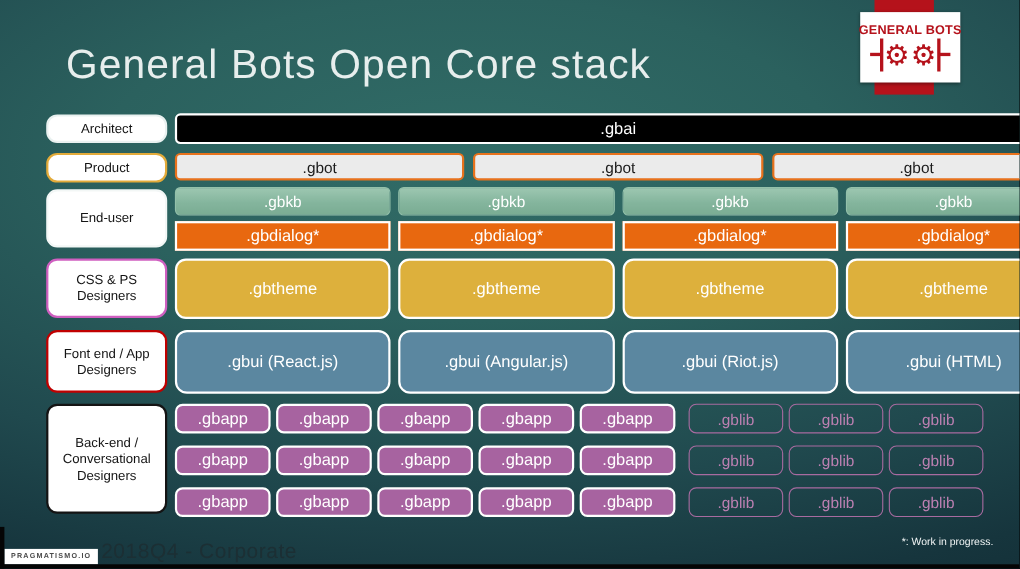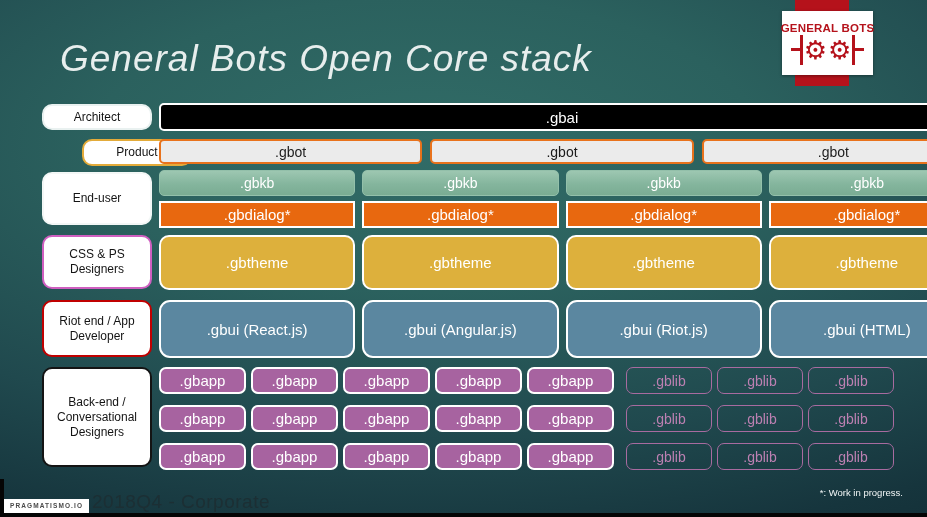--- a/index.html
+++ b/index.html
@@ -7,21 +7,21 @@
     position:relative;width:927px;height:517px;overflow:hidden;
     font-family:"Liberation Sans",sans-serif;
     background:
       radial-gradient(ellipse 120% 95% at 46% 28%, #316c67 0%, #2b615e 30%, #20494e 60%, #16353d 82%, #112b33 100%);
   }
   .slide::after{content:"";position:absolute;left:0;right:0;bottom:0;height:4px;background:#050505;}
   .edge-left{position:absolute;left:0;bottom:0;width:4px;height:38px;background:#050505;}
 
   .title{
     position:absolute;left:60px;top:38px;
-    font-size:37px;letter-spacing:1px;color:#e7eeed;font-weight:400;white-space:nowrap;font-style:italic;
+    font-size:37px;letter-spacing:1px;color:#e7eeed;font-weight:400;white-space:nowrap;
   }
 
   
   .logo-stripe{position:absolute;left:795px;top:0;width:54px;height:86px;background:#b5121b;}
   .logo-card{
     position:absolute;left:782px;top:11px;width:91px;height:64px;background:#fff;
     display:flex;flex-direction:column;align-items:center;justify-content:center;gap:1px;
     box-shadow:0 1px 3px rgba(0,0,0,.4);
   }
   .logo-brand{color:#b5121b;font-weight:bold;font-size:11.5px;letter-spacing:.2px;white-space:nowrap;}
@@ -32,21 +32,21 @@
   .gbar.l::after{left:-9px;}
   .gbar.r::after{right:-9px;}
 
   
   .lbl{
     position:absolute;left:42px;width:110px;background:#fff;border-radius:10px;
     display:flex;align-items:center;justify-content:center;text-align:center;
     color:#141414;font-size:12px;line-height:1.25;box-sizing:border-box;padding:2px 7px;
   }
   .lbl-architect{top:104px;height:26px;border:2px solid #e9f1f0;}
-  .lbl-product{top:139px;height:27px;border:2px solid #e3ab3a;margin-left:40px;}
+  .lbl-product{top:139px;height:27px;border:2px solid #e3ab3a;}
   .lbl-enduser{top:172px;height:53px;border:2px solid #f3f7f6;}
   .lbl-designers{top:235px;height:54px;border:2px solid #cf5fc0;}
   .lbl-frontend{top:300px;height:57px;border:2px solid #c00000;}
   .lbl-backend{top:367px;height:100px;border:2px solid #141414;}
 
   
   .row{position:absolute;left:159px;width:806px;display:flex;gap:7px;box-sizing:border-box;}
   .row>*{flex:1;}
   .bx{display:flex;align-items:center;justify-content:center;box-sizing:border-box;color:#fff;white-space:nowrap;}
 
@@ -100,21 +100,21 @@
       <span class="gear">⚙</span>
       <span class="gear">⚙</span>
       <span class="gbar r"></span>
     </div>
   </div>
 
   <div class="lbl lbl-architect">Architect</div>
   <div class="lbl lbl-product">Product</div>
   <div class="lbl lbl-enduser">End-user</div>
   <div class="lbl lbl-designers">CSS &amp; PS Designers</div>
-  <div class="lbl lbl-frontend">Riot end / App Developer</div>
+  <div class="lbl lbl-frontend">Font end / App Designers</div>
   <div class="lbl lbl-backend">Back-end / Conversational Designers</div>
 
   <div class="row row-gbai">
     <div class="bx gbai">.gbai</div>
   </div>
 
   <div class="row row-gbot">
     <div class="bx gbot">.gbot</div>
     <div class="bx gbot">.gbot</div>
     <div class="bx gbot">.gbot</div>

